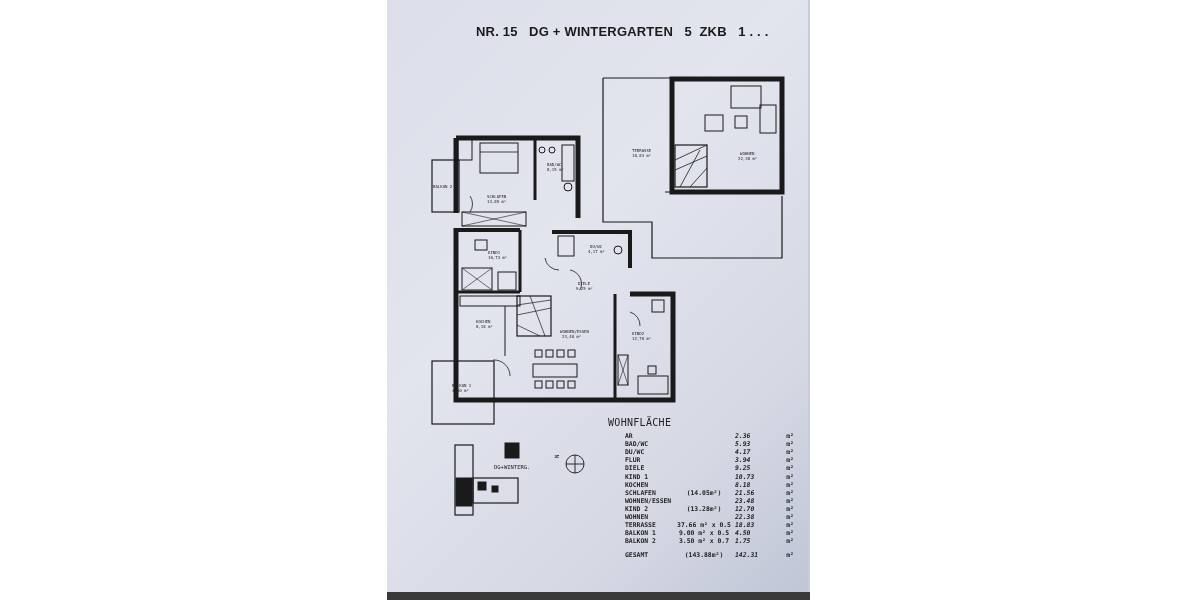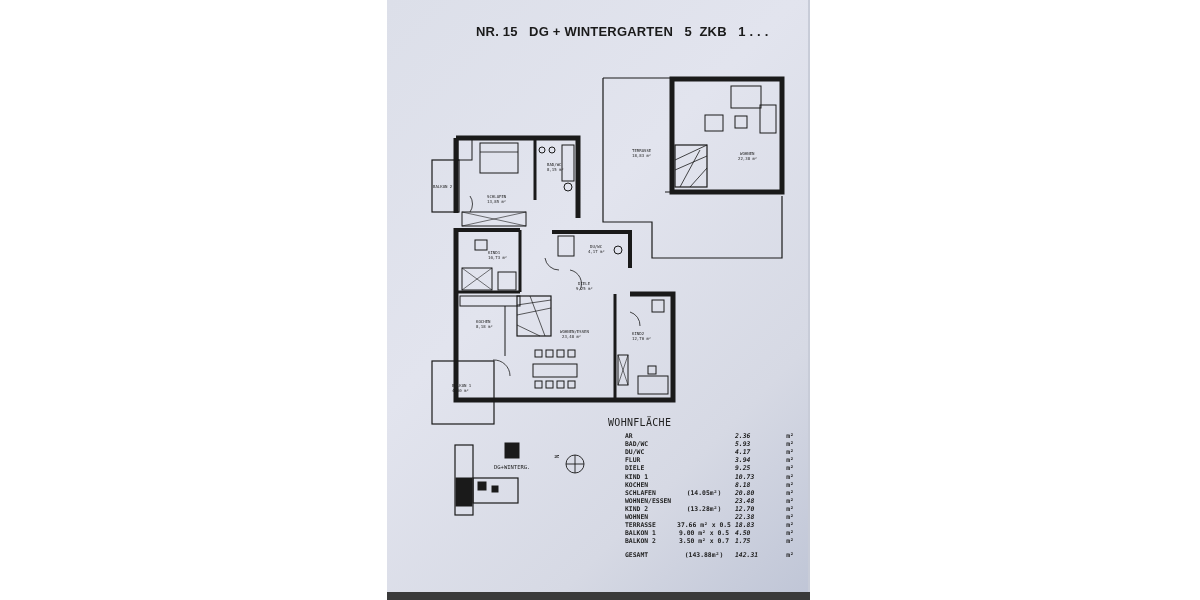--- a/index.html
+++ b/index.html
@@ -192,21 +192,21 @@
       </tr>
     <tr>
         <td class="name">KOCHEN</td>
         <td class="calc"></td>
         <td class="val">8.18</td>
         <td class="unit">m²</td>
       </tr>
     <tr>
         <td class="name">SCHLAFEN</td>
         <td class="calc">(14.05m²)</td>
-        <td class="val">20.80</td>
+        <td class="val">21.56</td>
         <td class="unit">m²</td>
       </tr>
     <tr>
         <td class="name">WOHNEN/ESSEN</td>
         <td class="calc"></td>
         <td class="val">23.48</td>
         <td class="unit">m²</td>
       </tr>
     <tr>
         <td class="name">KIND 2</td>

